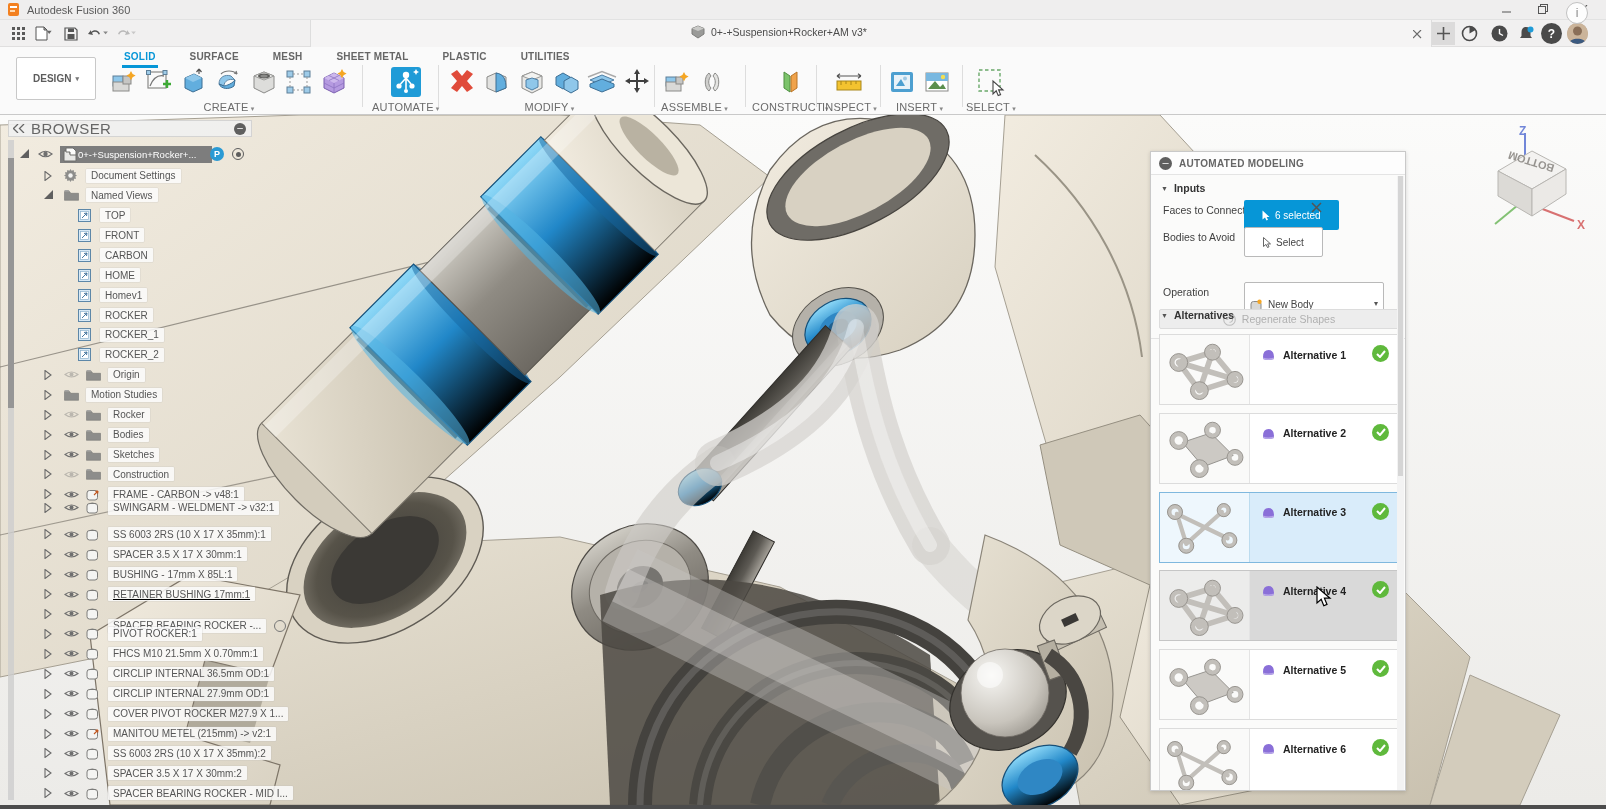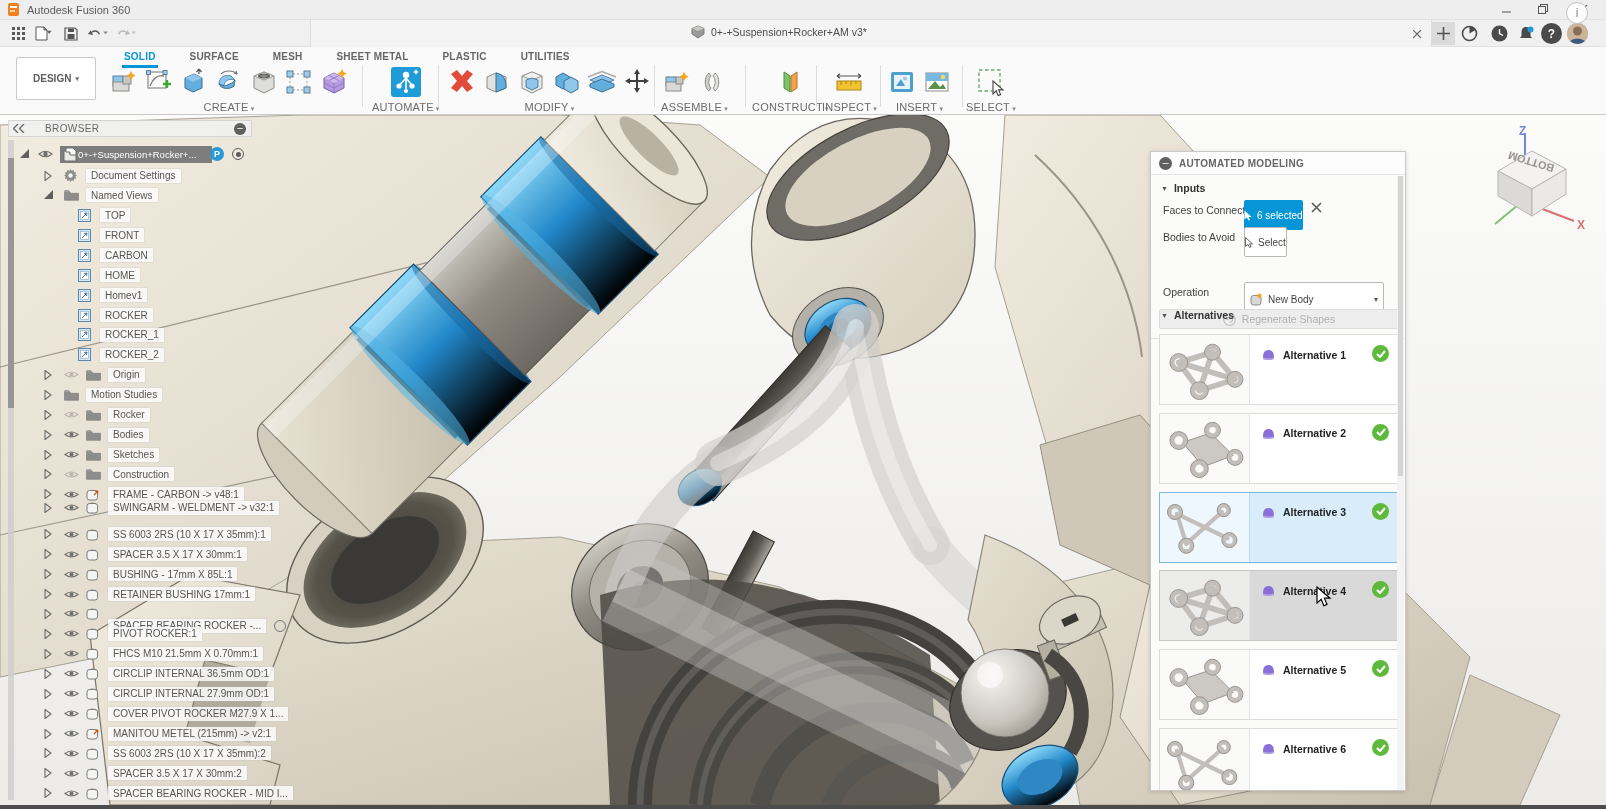--- a/index.html
+++ b/index.html
@@ -41,21 +41,21 @@
   .gsep{position:absolute;top:18px;width:1px;height:42px;background:#ddd}
 
   
   #viewport{position:absolute;left:0;top:115px;width:1606px;height:690px;overflow:hidden}
   #scene{position:absolute;left:0;top:0}
   #bottomstrip{position:absolute;left:0;top:805px;width:1606px;height:4px;background:#4c4c4c}
 
   
   #browser{position:absolute;left:0;top:5px;width:270px;height:685px;font-size:10px}
   #browser-header{position:absolute;left:8px;top:0;width:244px;height:17px;background:rgba(240,240,240,.92);border:1px solid rgba(200,200,200,.7);display:flex;align-items:center}
-  #browser-title{font-size:10px;color:#666;letter-spacing:.4px;margin-left:20px}
+  #browser-title{font-size:15px;color:#666;letter-spacing:.4px;margin-left:6px}
   #browser-collapse{margin-left:4px;display:flex}
   #browser-min{position:absolute;right:5px;top:2px;width:12px;height:12px;border-radius:50%;background:#5f5f5f;color:#fff;font-size:10px;line-height:10px;text-align:center}
   #bscroll{position:absolute;left:8px;top:20px;width:6px;height:660px;background:rgba(205,205,205,.8)}
   #bscroll-thumb{position:absolute;left:0;top:18px;width:6px;height:250px;background:#969696}
   .brow{position:absolute;left:14px;height:17px;width:250px;white-space:nowrap}
   .brow .slot{position:absolute;top:0;height:17px;display:flex;align-items:center}
   .blabel{background:rgba(252,252,252,.85);color:#555;padding:1.5px 5px;border-radius:1px;box-shadow:0 0 0 .5px rgba(180,180,180,.35)}
   #root-row{position:absolute;left:14px;top:26px;height:18px;width:250px}
   #root-label{position:absolute;left:46px;top:0;width:152px;height:17px;background:#7d7d7d;color:#fff;font-size:9.5px;display:flex;align-items:center;padding-left:18px}
   #root-doc-icon{position:absolute;left:48px;top:1px;z-index:2}
@@ -64,24 +64,24 @@
   .radio.on:before{content:"";width:5px;height:5px;background:#5d5d5d;border-radius:50%}
 
   
   #am-panel{position:absolute;left:1150px;top:36px;width:256px;height:640px;background:#fbfbfa;border:1px solid #c9c9c9;box-shadow:0 1px 4px rgba(0,0,0,.15);font-size:10.5px;color:#3c3c3c;overflow:hidden}
   #am-header{position:absolute;left:0;top:0;width:100%;height:23px;background:#fdfdfd;border-bottom:1px solid #e4e4e4;display:flex;align-items:center}
   #am-bullet{width:13px;height:13px;border-radius:50%;background:#5f5f5f;color:#fff;font-size:11px;line-height:11px;text-align:center;margin-left:8px}
   #am-title{font-size:10px;font-weight:bold;color:#666;letter-spacing:.3px;margin-left:7px}
   .sec-head{position:absolute;left:10px;font-weight:bold;color:#333;font-size:10.5px}
   .sec-head:before{content:"▼";font-size:7px;color:#555;margin-right:6px;vertical-align:1px}
   .inp-label{position:absolute;left:12px;color:#3f3f3f}
-  .chip{position:absolute;height:30px;display:flex;align-items:center;gap:4px;padding:0 0;border-radius:2px;font-size:10px}
+  .chip{position:absolute;height:30px;display:flex;align-items:center;gap:4px;padding:0 18px;border-radius:2px;font-size:10px}
   .chip.sel{background:#0696d7;color:#fff}
   .chip.plain{background:#fff;border:1px solid #b9b9b9;color:#444}
-  #op-select{position:absolute;left:93px;top:130px;width:140px;height:18px;background:#fff;border:1px solid #b9b9b9;border-radius:2px;display:flex;align-items:center;gap:5px;padding:16px 5px;font-size:10px;color:#444}
+  #op-select{position:absolute;left:93px;top:130px;width:140px;height:18px;background:#fff;border:1px solid #b9b9b9;border-radius:2px;display:flex;align-items:flex-start;gap:5px;padding:16px 5px;font-size:10px;color:#444}
   #op-caret{margin-left:auto;font-size:8px;color:#555}
   #regen-btn{position:absolute;left:8px;top:157px;width:240px;height:20px;background:#ededed;border:1px solid #dcdcdc;border-radius:2px;color:#b0b0b0;display:flex;align-items:center;justify-content:center;gap:6px;font-size:10.5px}
   #inputs-divider{position:absolute;left:0;top:186px;width:100%;height:1px;background:#e3e3e3}
   .alt-card{position:absolute;left:8px;width:240px;height:71px;background:#fff;border:1px solid #dcdcdc;display:flex}
   .alt-thumb{width:90px;height:100%;background:#fafaf9;border-right:1px solid #e4e4e4;display:flex;align-items:center;justify-content:center}
   .alt-body{flex:1;position:relative}
   .alt-row{position:absolute;left:10px;top:12px;display:flex;align-items:center;gap:6px}
   .alt-name{font-size:10.5px;font-weight:bold;color:#222}
   .alt-check{position:absolute;right:9px;top:10px;width:17px;height:17px;border-radius:50%;background:#5fb93c;display:flex;align-items:center;justify-content:center}
   .alt-card.selected{background:#d9ecfa;border:1px solid #7fb8de}
@@ -1063,21 +1063,21 @@
                 <path d="M1,5.5 Q7.5,0.5 14,5.5 Q7.5,10.5 1,5.5 Z" fill="none" stroke="#6f6f6f" stroke-width="1.1"></path>
                 <circle cx="7.5" cy="5.5" r="2" fill="#6f6f6f"></circle>
               </svg>
             </span>
             <span class="slot" style="left: 72px;">
               <svg width="13" height="13">
                 <rect x="1" y="2.5" width="10.5" height="9.5" rx="2.5" fill="#f4f4f2" stroke="#7c7c7a"></rect>
                 <path d="M3,2.8 Q6,1 10,2.8" fill="none" stroke="#7c7c7a" stroke-width=".8"></path>
               </svg>
             </span>
-            <span class="slot" style="left: 94px;">
+            <span class="slot" style="left: 94px; text-decoration: underline;">
               <span class="blabel">RETAINER BUSHING 17mm:1</span>
             </span>
           </div>
           <div class="brow" style="top: 485.46px;">
             <span class="slot" style="left: 30px;">
               <svg width="8" height="10">
                 <polygon points="1,0.5 7,5 1,9.5" fill="none" stroke="#6a6a6a" stroke-width="1.1"></polygon>
               </svg>
             </span>
             <span class="slot" style="left: 50px;">

